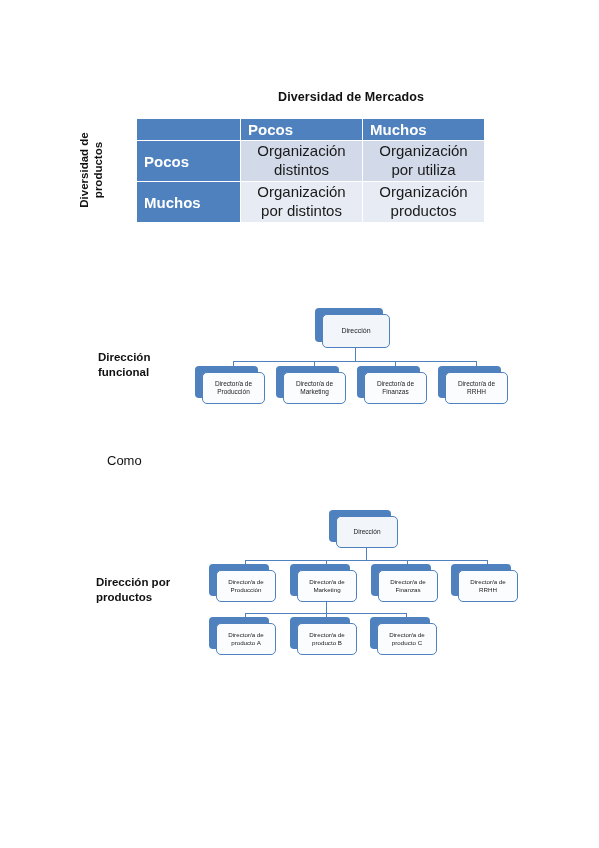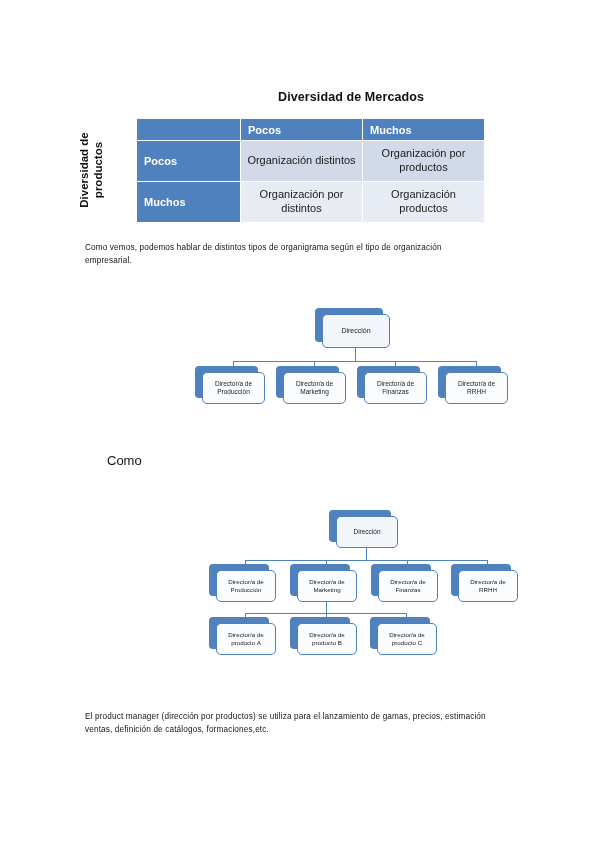--- a/index.html
+++ b/index.html
@@ -54,21 +54,21 @@
     left: 136px;
     top: 118px;
     border-collapse: separate;
     border-spacing: 1px;
     background: #ffffff;
     table-layout: fixed;
   }
   #matrix-table td {
     padding: 0;
     vertical-align: middle;
-    font-size: 11px;
+    font-size: 15px;
   }
   .mx-corner {
     width: 96px;
     height: 21px;
     background: #4E81BD;
   }
   .mx-colhead {
     width: 113px;
     height: 21px;
     background: #4E81BD;
@@ -182,33 +182,33 @@
     <table id="matrix-table">
       <tbody>
         <tr>
           <td class="mx-corner"></td>
           <td class="mx-colhead">Pocos</td>
           <td class="mx-colhead">Muchos</td>
         </tr>
         <tr>
           <td class="mx-rowhead">Pocos</td>
           <td class="mx-cell mx-band-a">Organización distintos</td>
-          <td class="mx-cell mx-band-a">Organización por productos</td>
+          <td class="mx-cell mx-band-a">Organización por utiliza</td>
         </tr>
         <tr>
           <td class="mx-rowhead">Muchos</td>
           <td class="mx-cell mx-band-b">Organización por distintos</td>
           <td class="mx-cell mx-band-b">Organización productos</td>
         </tr>
       </tbody>
     </table>
   </div>
 
-  <div class="para" id="para-1">Como vemos, podemos hablar de distintos tipos de organigrama según el tipo de organización empresarial.</div>
-
+
+  <div class="side-label" id="label-funcional">Dirección funcional</div>
 
   <div class="chart" id="chart-1" style="left:0px; top:0px; width:599px; height:848px;">
 
     <div class="node root" style="left:322px; top:314px; width:68px; height:34px;">
       <div class="back"></div>
       <div class="front" style="font-size:7px;">Dirección</div>
     </div>
 
     <div class="conn v" style="left:355px; top:348px; height:14px;"></div>
 
@@ -235,20 +235,21 @@
     </div>
 
     <div class="node" style="left:445px; top:372px; width:63px; height:32px;">
       <div class="back"></div>
       <div class="front" style="font-size:6.5px;">Director/a de RRHH</div>
     </div>
   </div>
 
   <div class="side-label" id="label-pymes">Como</div>
 
+  <div class="side-label" id="label-productos">Dirección por productos</div>
 
   <div class="chart" id="chart-2" style="left:0px; top:0px; width:599px; height:848px;">
 
     <div class="node root" style="left:336px; top:516px; width:62px; height:32px;">
       <div class="back"></div>
       <div class="front" style="font-size:6.5px;">Dirección</div>
     </div>
 
     <div class="conn v" style="left:366px; top:548px; height:13px;"></div>
 
@@ -296,15 +297,14 @@
       <div class="back"></div>
       <div class="front" style="font-size:6.2px;">Director/a de producto B</div>
     </div>
 
     <div class="node" style="left:377px; top:623px; width:60px; height:32px;">
       <div class="back"></div>
       <div class="front" style="font-size:6.2px;">Director/a de producto C</div>
     </div>
   </div>
 
-  <div class="para" id="para-2">El product manager (dirección por productos) se utiliza para el lanzamiento de gamas, precios, estimación ventas, definición de catálogos, formaciones,etc.</div>
 
 </div>
 
 </body></html>

